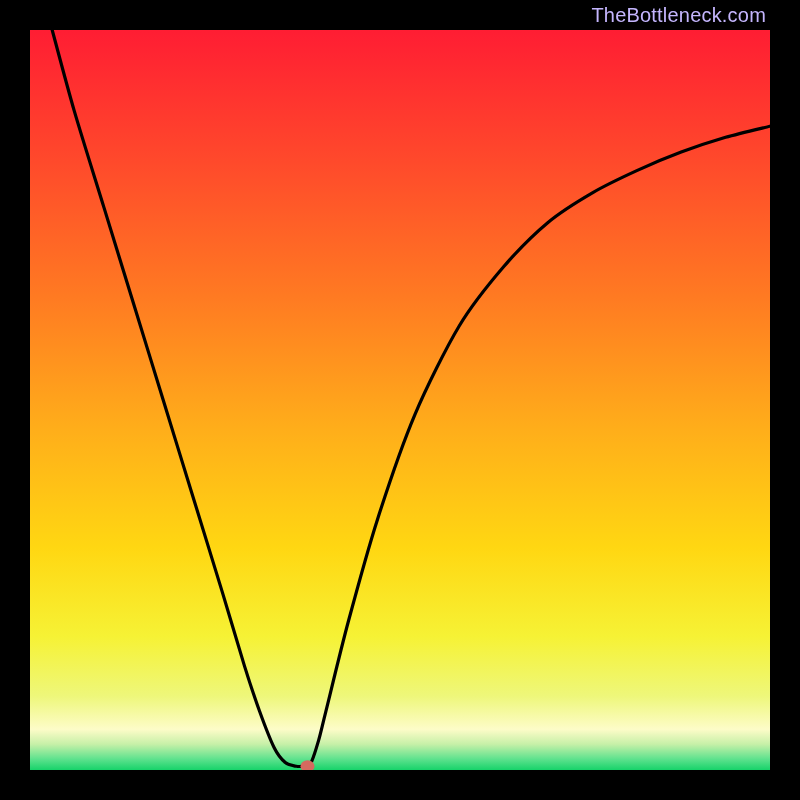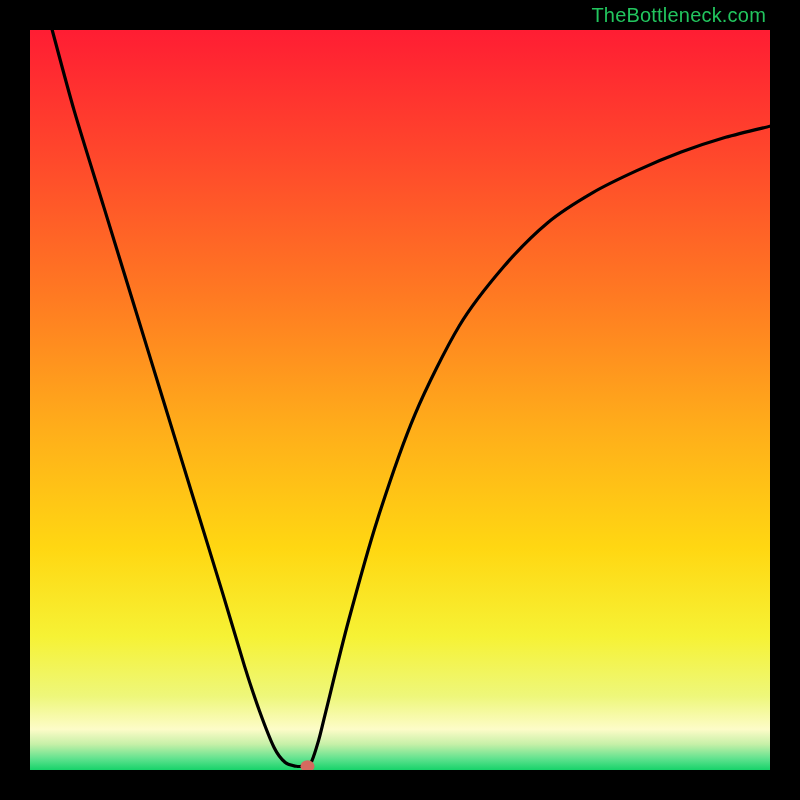--- a/index.html
+++ b/index.html
@@ -16,21 +16,21 @@
     left: 30px;
     top: 30px;
     width: 740px;
     height: 740px;
     background: #000;
   }
   .watermark {
     position: absolute;
     top: 4px;
     right: 34px;
-    color: #22c55e;
+    color: #c4b5fd;
     font-size: 20px;
     font-weight: 500;
     letter-spacing: 0.2px;
   }
   svg {
     display: block;
   }
 </style>
 </head>
 <body>

